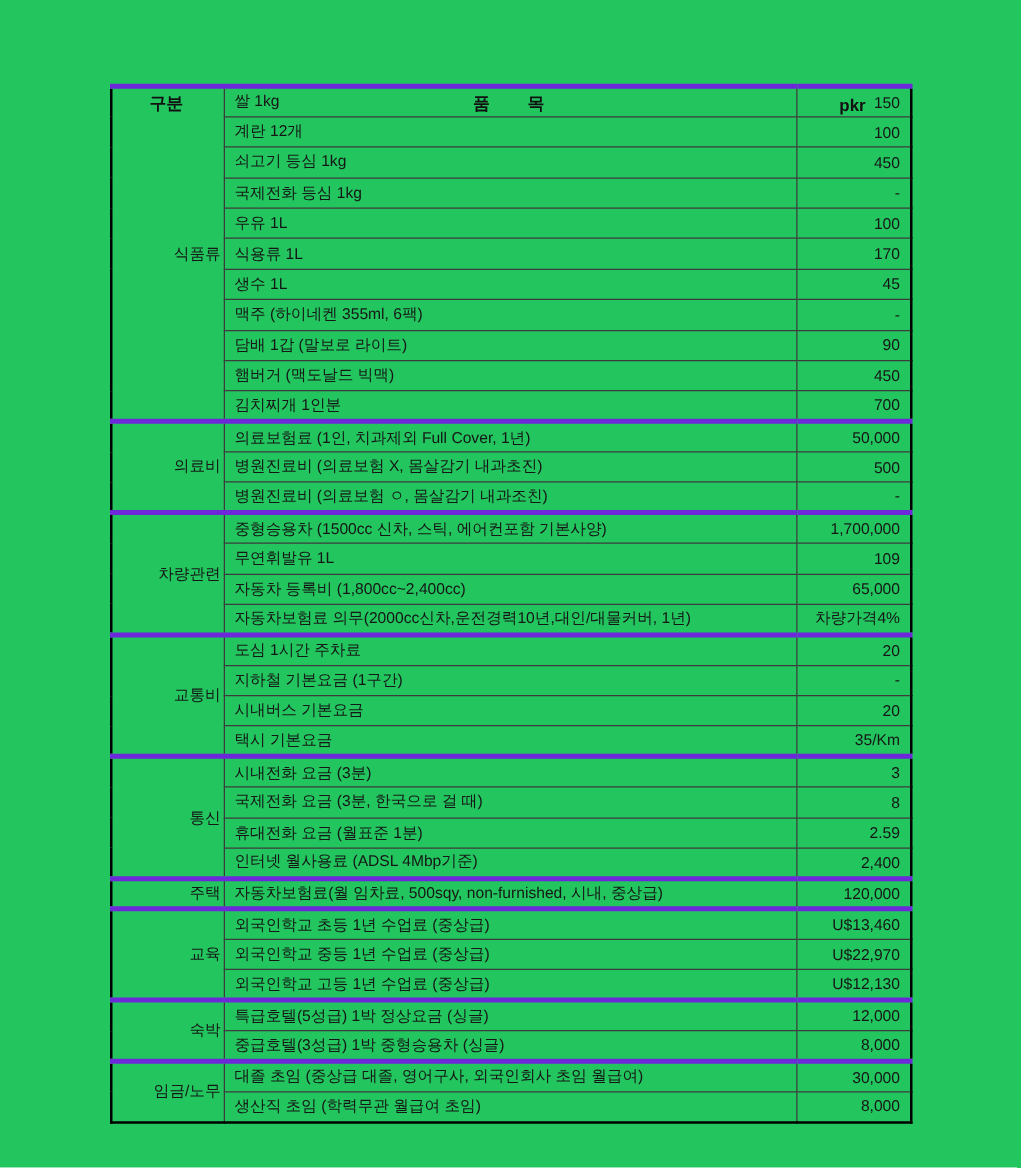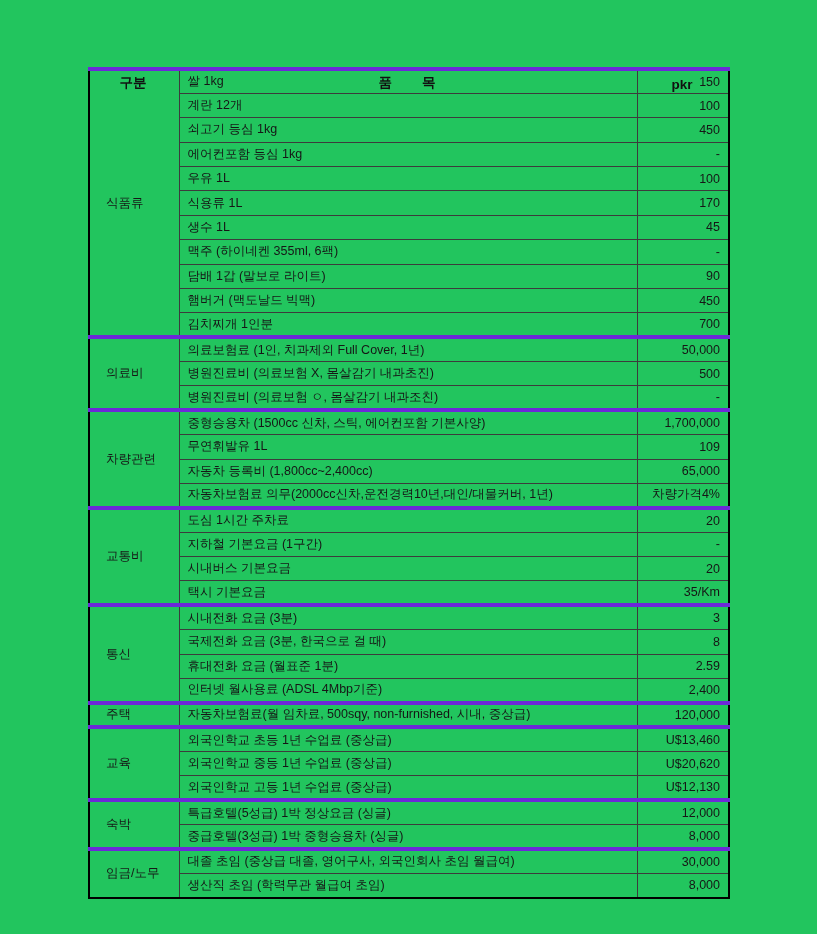--- a/index.html
+++ b/index.html
@@ -29,22 +29,22 @@
   table.price td {
     border:1px solid #3c3c3c;
     height:24.38px;
     padding:0 8px;
     vertical-align:middle;
     white-space:nowrap;
     overflow:hidden;
     color:#161616;
   }
   table.price td.cat {
-    text-align:left;
-    padding:0 16px;
+    text-align:right;
+    padding:0 2px;
     letter-spacing:0px;
   }
   table.price td.item { text-align:left; }
   table.price td.price { text-align:right; }
   table.price tr.group-start td { border-top:4px solid #6d28d9; }
 </style>
 </head>
 <body>
 
 <div class="page">
@@ -69,21 +69,21 @@
         </tr>
         <tr>
           <td class="item">계란 12개</td>
           <td class="price">100</td>
         </tr>
         <tr>
           <td class="item">쇠고기 등심 1kg</td>
           <td class="price">450</td>
         </tr>
         <tr>
-          <td class="item">에어컨포함 등심 1kg</td>
+          <td class="item">국제전화 등심 1kg</td>
           <td class="price">-</td>
         </tr>
         <tr>
           <td class="item">우유 1L</td>
           <td class="price">100</td>
         </tr>
         <tr>
           <td class="item">식용류 1L</td>
           <td class="price">170</td>
         </tr>
@@ -176,21 +176,21 @@
           <td class="item">자동차보험료(월 임차료, 500sqy, non-furnished, 시내, 중상급)</td>
           <td class="price">120,000</td>
         </tr>
         <tr class="group-start">
           <td class="cat" rowspan="3">교육</td>
           <td class="item">외국인학교 초등 1년 수업료 (중상급)</td>
           <td class="price">U$13,460</td>
         </tr>
         <tr>
           <td class="item">외국인학교 중등 1년 수업료 (중상급)</td>
-          <td class="price">U$20,620</td>
+          <td class="price">U$22,970</td>
         </tr>
         <tr>
           <td class="item">외국인학교 고등 1년 수업료 (중상급)</td>
           <td class="price">U$12,130</td>
         </tr>
         <tr class="group-start">
           <td class="cat" rowspan="2">숙박</td>
           <td class="item">특급호텔(5성급) 1박 정상요금 (싱글)</td>
           <td class="price">12,000</td>
         </tr>

